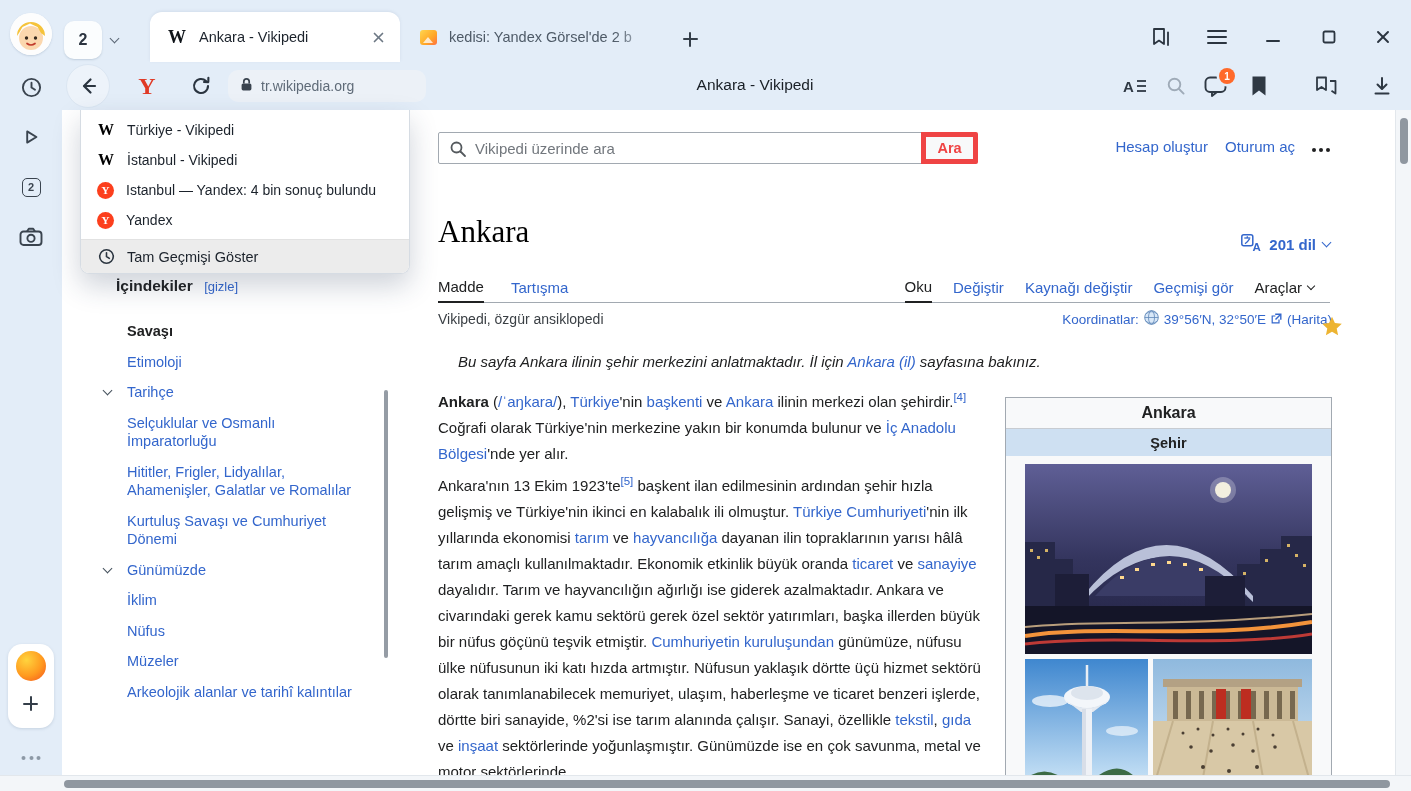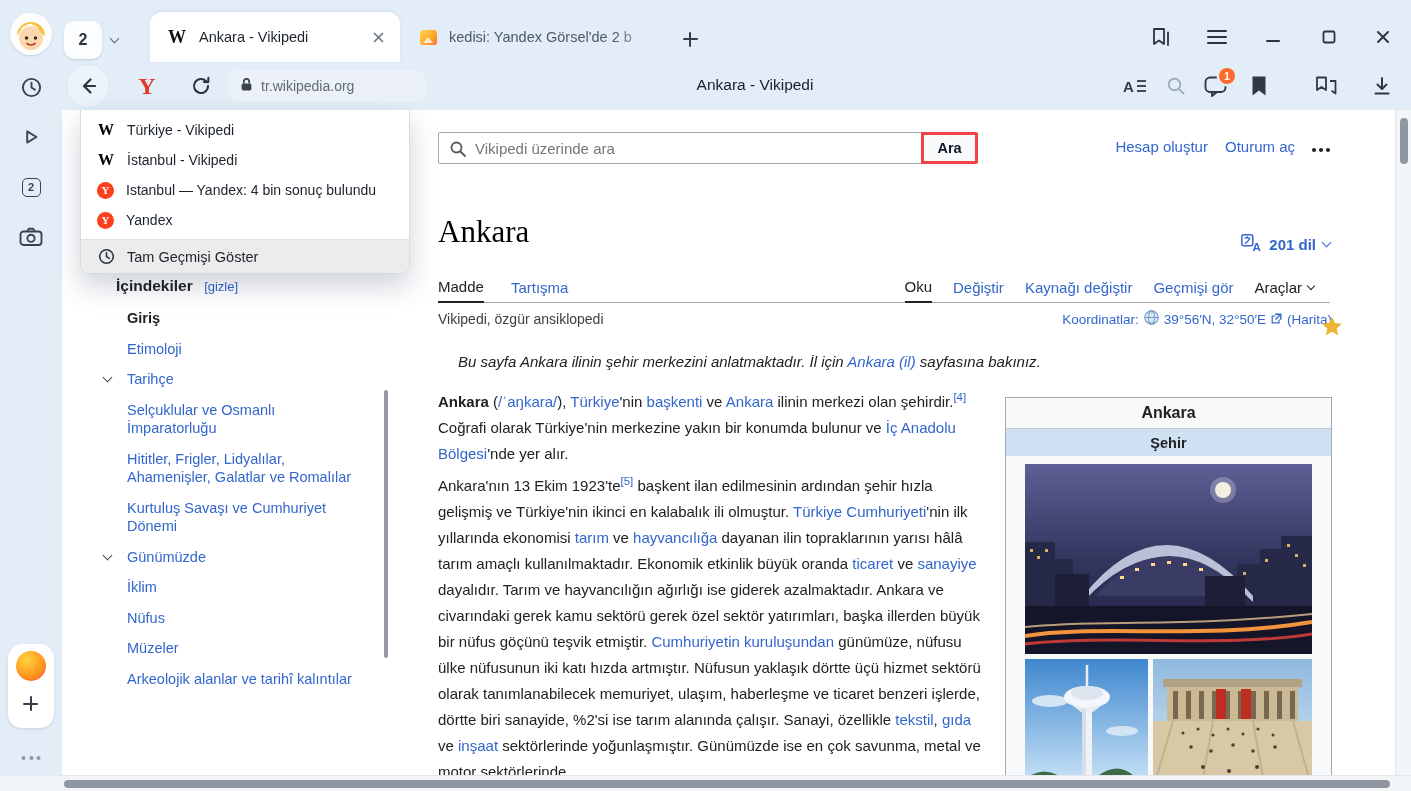--- a/index.html
+++ b/index.html
@@ -49,34 +49,34 @@
 .url{font-size:14px;color:#5f6b78;white-space:nowrap}
 .ttl{position:absolute;left:570px;width:370px;top:14px;text-align:center;font-size:15.5px;color:#191f26}
 .tbi{position:absolute;top:12px;width:24px;height:24px;display:grid;place-items:center}
 .badge{position:absolute;top:-6px;right:-8px;width:16px;height:16px;border-radius:50%;background:#ff6a2b;color:#fff;font-size:10px;font-weight:700;display:grid;place-items:center;box-shadow:0 0 0 2.5px #e3edf8}
 
 
 .page{position:absolute;left:62px;top:110px;width:1333px;height:665px;background:#fff;overflow:hidden}
 
 
 .toc{position:absolute;left:38px;top:166px;width:292px}
-.toc-h{padding-left:16px;margin-bottom:13px;line-height:19px}
+.toc-h{padding-left:16px;margin-bottom:26px;line-height:19px}
 .toc-hd{font-size:15.5px;font-weight:700;color:#202122}
 .toc-toggle{font-size:13px;color:#3366cc;margin-left:7px}
 .toc-i{position:relative;padding-left:27px;margin-bottom:12px;font-size:14.5px;line-height:18.5px;width:265px;color:#3366cc}
 .toc-i.active{color:#202122;font-weight:700}
 .tchev{position:absolute;left:4px;top:4px;width:7px;height:7px;border-right:1.7px solid #44505c;border-bottom:1.7px solid #44505c;transform:rotate(45deg)}
 .tocbar{position:absolute;left:322px;top:280px;width:4px;height:268px;border-radius:2px;background:#959ca5}
 
 
 .searchbox{position:absolute;left:376px;top:22px;width:484px;height:32px;border:1px solid #a2a9b1;border-radius:2px 0 0 2px;background:#fff;display:flex;align-items:center;padding-left:36px}
 .searchbox input{border:none;outline:none;font-size:15px;width:420px;font-family:inherit;color:#a16207;background:transparent}
 .searchbox input::placeholder{color:#72777d}
 .smag{position:absolute;left:10px;top:7px}
-.searchbtn{position:absolute;left:859px;top:22px;width:57px;height:32px;border:3px solid #ef4444;border-radius:0 2px 2px 0;background:#f8f9fa;font-weight:700;font-size:14.5px;color:#0f172a;display:grid;place-items:center}
+.searchbtn{position:absolute;left:859px;top:22px;width:57px;height:32px;border:5px solid #ef4444;border-radius:0 2px 2px 0;background:#f8f9fa;font-weight:700;font-size:14.5px;color:#ef4444;display:grid;place-items:center}
 .toplinks{position:absolute;right:65px;top:28px;display:flex;align-items:center;gap:17px;font-size:15px}
 .bluelink{color:#3366cc}
 .dots3{display:flex;gap:3px;padding-top:7px}
 .dots3 i{width:4px;height:4px;border-radius:50%;background:#202122}
 
 
 .wikititle{position:absolute;left:376px;top:104px;font-family:"Liberation Serif","DejaVu Serif",serif;font-size:31px;color:#000;font-weight:400}
 .langbtn{position:absolute;right:65px;top:124px;display:flex;align-items:center;gap:7px;color:#3366cc;font-size:15px;font-weight:700}
 .lchev{width:7px;height:7px;border-right:1.8px solid #3366cc;border-bottom:1.8px solid #3366cc;transform:rotate(45deg);margin-top:-4px}
 .arttabs{position:absolute;left:376px;top:162px;width:892px;height:31px;border-bottom:1px solid #a2a9b1;font-size:15px}
@@ -293,21 +293,21 @@
       </div>
   </div>
 
   <div class="page">
 
     <nav class="toc">
       <div class="toc-h">
         <span class="toc-hd">İçindekiler</span>
         <span class="toc-toggle">[gizle]</span>
       </div>
-      <div class="toc-i active">Giriş</div>
+      <div class="toc-i active">Savaşı</div>
       <div class="toc-i">Etimoloji</div>
       <div class="toc-i"><span class="tchev"></span><span>Tarihçe</span></div>
       <div class="toc-i">Selçuklular ve Osmanlı İmparatorluğu</div>
       <div class="toc-i">Hititler, Frigler, Lidyalılar, Ahamenişler, Galatlar ve Romalılar</div>
       <div class="toc-i">Kurtuluş Savaşı ve Cumhuriyet Dönemi</div>
       <div class="toc-i"><span class="tchev"></span><span>Günümüzde</span></div>
       <div class="toc-i">İklim</div>
       <div class="toc-i">Nüfus</div>
       <div class="toc-i">Müzeler</div>
       <div class="toc-i">Arkeolojik alanlar ve tarihî kalıntılar</div>

